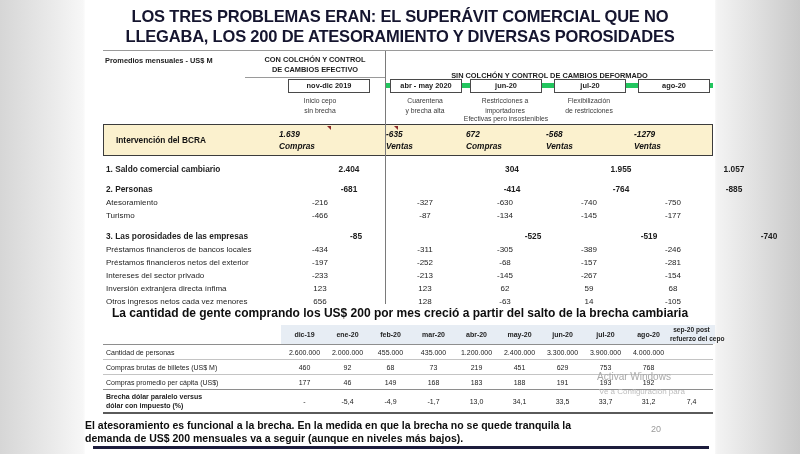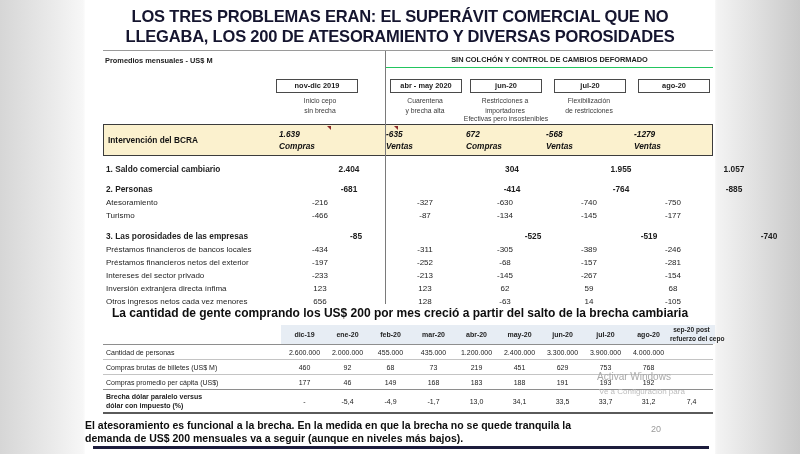--- a/index.html
+++ b/index.html
@@ -11,33 +11,33 @@
   #slide { position:absolute; left:85px; top:0; width:630px; height:454px; background:#fff; }
   .abs { position:absolute; }
 
   .title { left:0; right:0; top:7px; text-align:center; font-weight:bold; font-size:16.5px; line-height:19.5px; color:#15152f; letter-spacing:-0.2px; }
 
   
   #t1head { left:18px; top:50px; width:610px; height:74px; border-top:1px solid #9a9a9a; }
   .unit { left:2px; top:5px; font-size:7.4px; font-weight:600; color:#222; }
   .grp { text-align:center; font-weight:bold; font-size:7.4px; color:#1d1d1d; line-height:10px; }
   #grp1 { left:142px; top:4px; width:140px; border-bottom:1px solid #9a9a9a; padding-bottom:2px; }
-  #grp2 { left:283px; top:4px; width:327px; border-bottom:1px solid #22c55e; padding-bottom:2px; }
+  #grp2 { left:283px; top:20px; width:327px; border-bottom:5px solid #22c55e; padding-bottom:2px; }
   .mbox { position:absolute; top:28px; height:12px; line-height:12px; border:1px solid #4a4a4a; background:#fff; font-weight:bold; font-size:7.4px; text-align:center; color:#1d1d1d; }
   .note { position:absolute; top:45px; width:96px; font-size:6.8px; color:#3a3a3a; text-align:center; line-height:9.5px; }
   .pnote { left:318px; top:64px; width:170px; font-size:6.8px; color:#3a3a3a; text-align:center; }
 
   
   #vdiv { left:300px; top:51px; width:1px; height:253px; background:#7a7a7a; z-index:4; }
 
   
   #t1body { left:18px; top:124px; width:610px; }
   .grid7 { display:grid; grid-template-columns:175px 84px 23px 80px 80px 88px 80px; align-items:center; }
   .bcra { position:relative; height:32px; background:#fbf1ce; border:1px solid #3c3c3c; font-weight:bold; font-size:8.3px; color:#111; box-sizing:border-box; }
-  .bcra .lab { padding-left:4px; }
+  .bcra .lab { padding-left:12px; }
   .bcra .cell { text-align:left; line-height:12px;font-style:italic; }
   .marker { position:absolute; top:1px; width:0; height:0; border-left:4px solid transparent; border-top:4px solid #8b2b2b; }
   .t1row { height:13px; font-size:8px; color:#1e1e1e; }
   .t1row.b { font-weight:bold; font-size:8.3px; height:14px; }
   .t1row .lab { padding-left:3px; white-space:nowrap; }
   .t1v { text-align:center; }
   .c1{grid-column:2} .c2{grid-column:4} .c3{grid-column:5} .c4{grid-column:6} .c5{grid-column:7}
   .mt6 { margin-top:6px;gap:29px; } .mt7 { margin-top:7px;gap:36px; }
 
   
@@ -73,23 +73,27 @@
 <div id="canvas">
   <div id="slide">
 
     <div class="abs title">
       <div>LOS TRES PROBLEMAS ERAN: EL SUPERÁVIT COMERCIAL QUE NO</div>
       <div>LLEGABA, LOS 200 DE ATESORAMIENTO Y DIVERSAS POROSIDADES</div>
     </div>
 
     <div class="abs" id="t1head">
       <span class="abs unit">Promedios mensuales - US$ M</span>
+      <div class="abs grp" id="grp1">
+        <div>CON COLCHÓN Y CONTROL</div>
+        <div>DE CAMBIOS EFECTIVO</div>
+      </div>
       <div class="abs grp" id="grp2">SIN COLCHÓN Y CONTROL DE CAMBIOS DEFORMADO</div>
 
-      <span class="mbox" style="left:173px;width:80px;">nov-dic 2019</span>
+      <span class="mbox" style="left:185px;width:80px;">nov-dic 2019</span>
       <span class="mbox" style="left:287px;width:70px;">abr - may 2020</span>
       <span class="mbox" style="left:367px;width:70px;">jun-20</span>
       <span class="mbox" style="left:451px;width:70px;">jul-20</span>
       <span class="mbox" style="left:535px;width:70px;">ago-20</span>
 
       <div class="note" style="left:169px;">
         <div>Inicio cepo</div>
         <div>sin brecha</div>
       </div>
       <div class="note" style="left:274px;">

